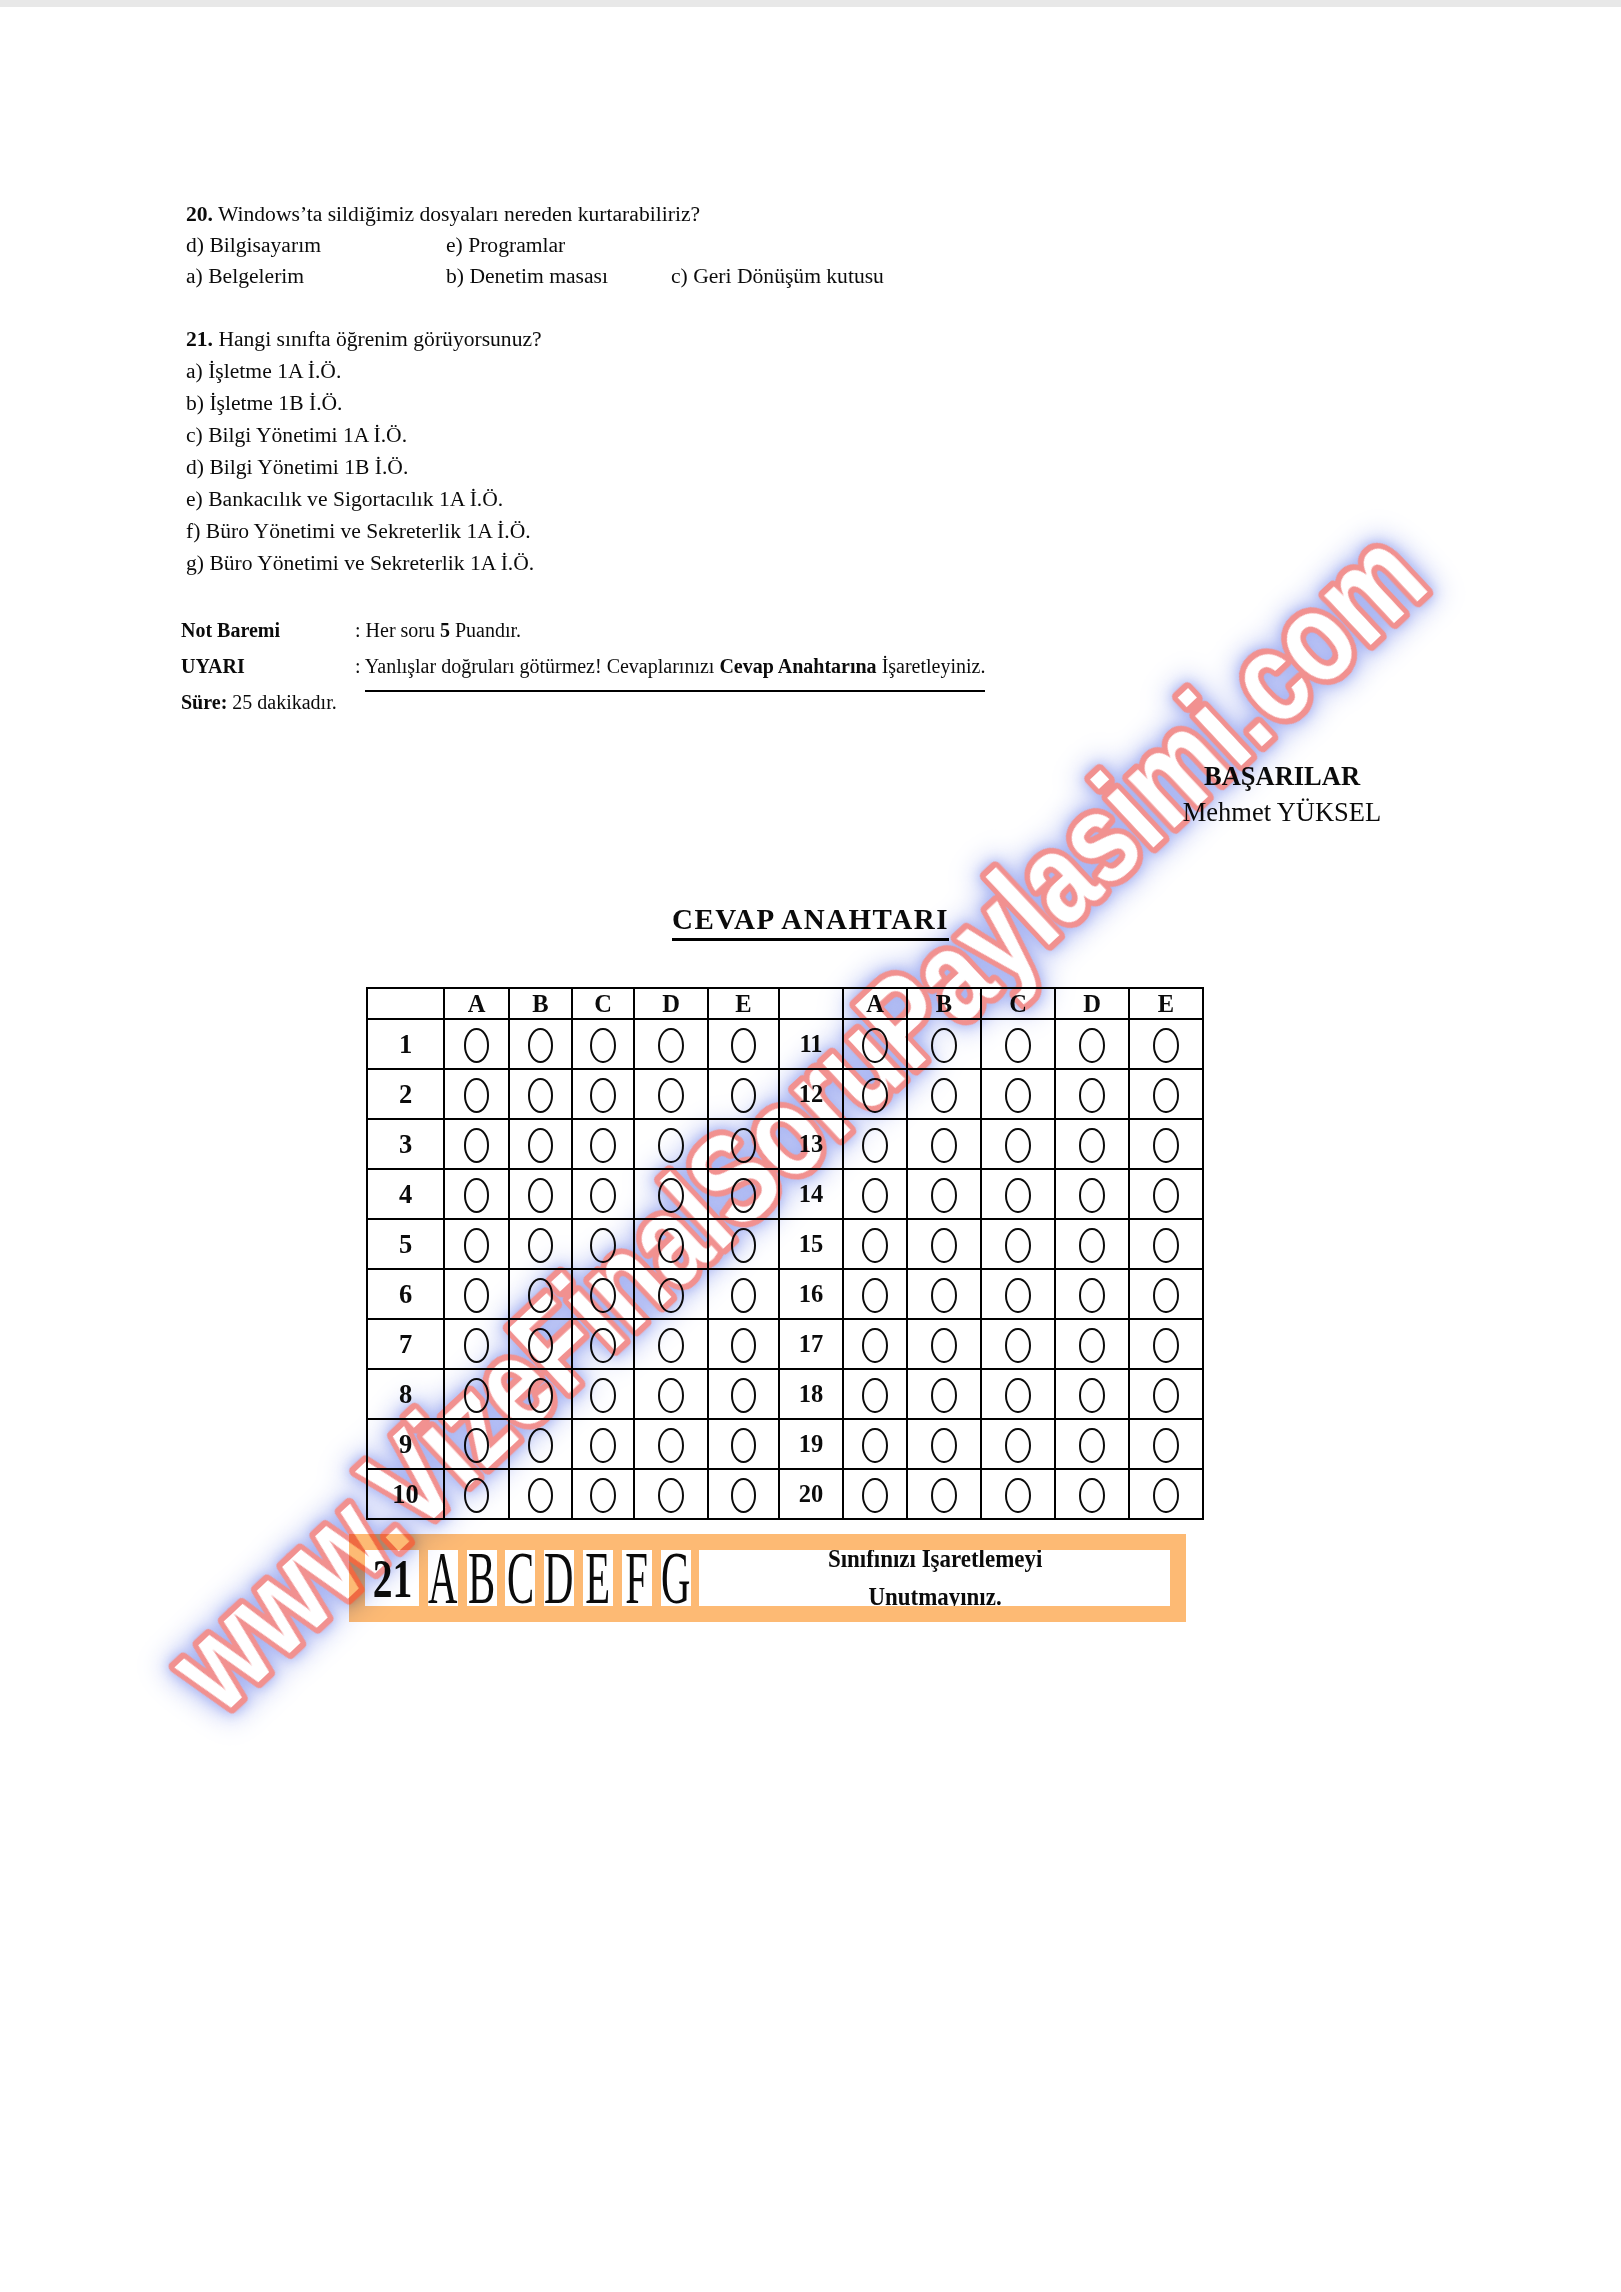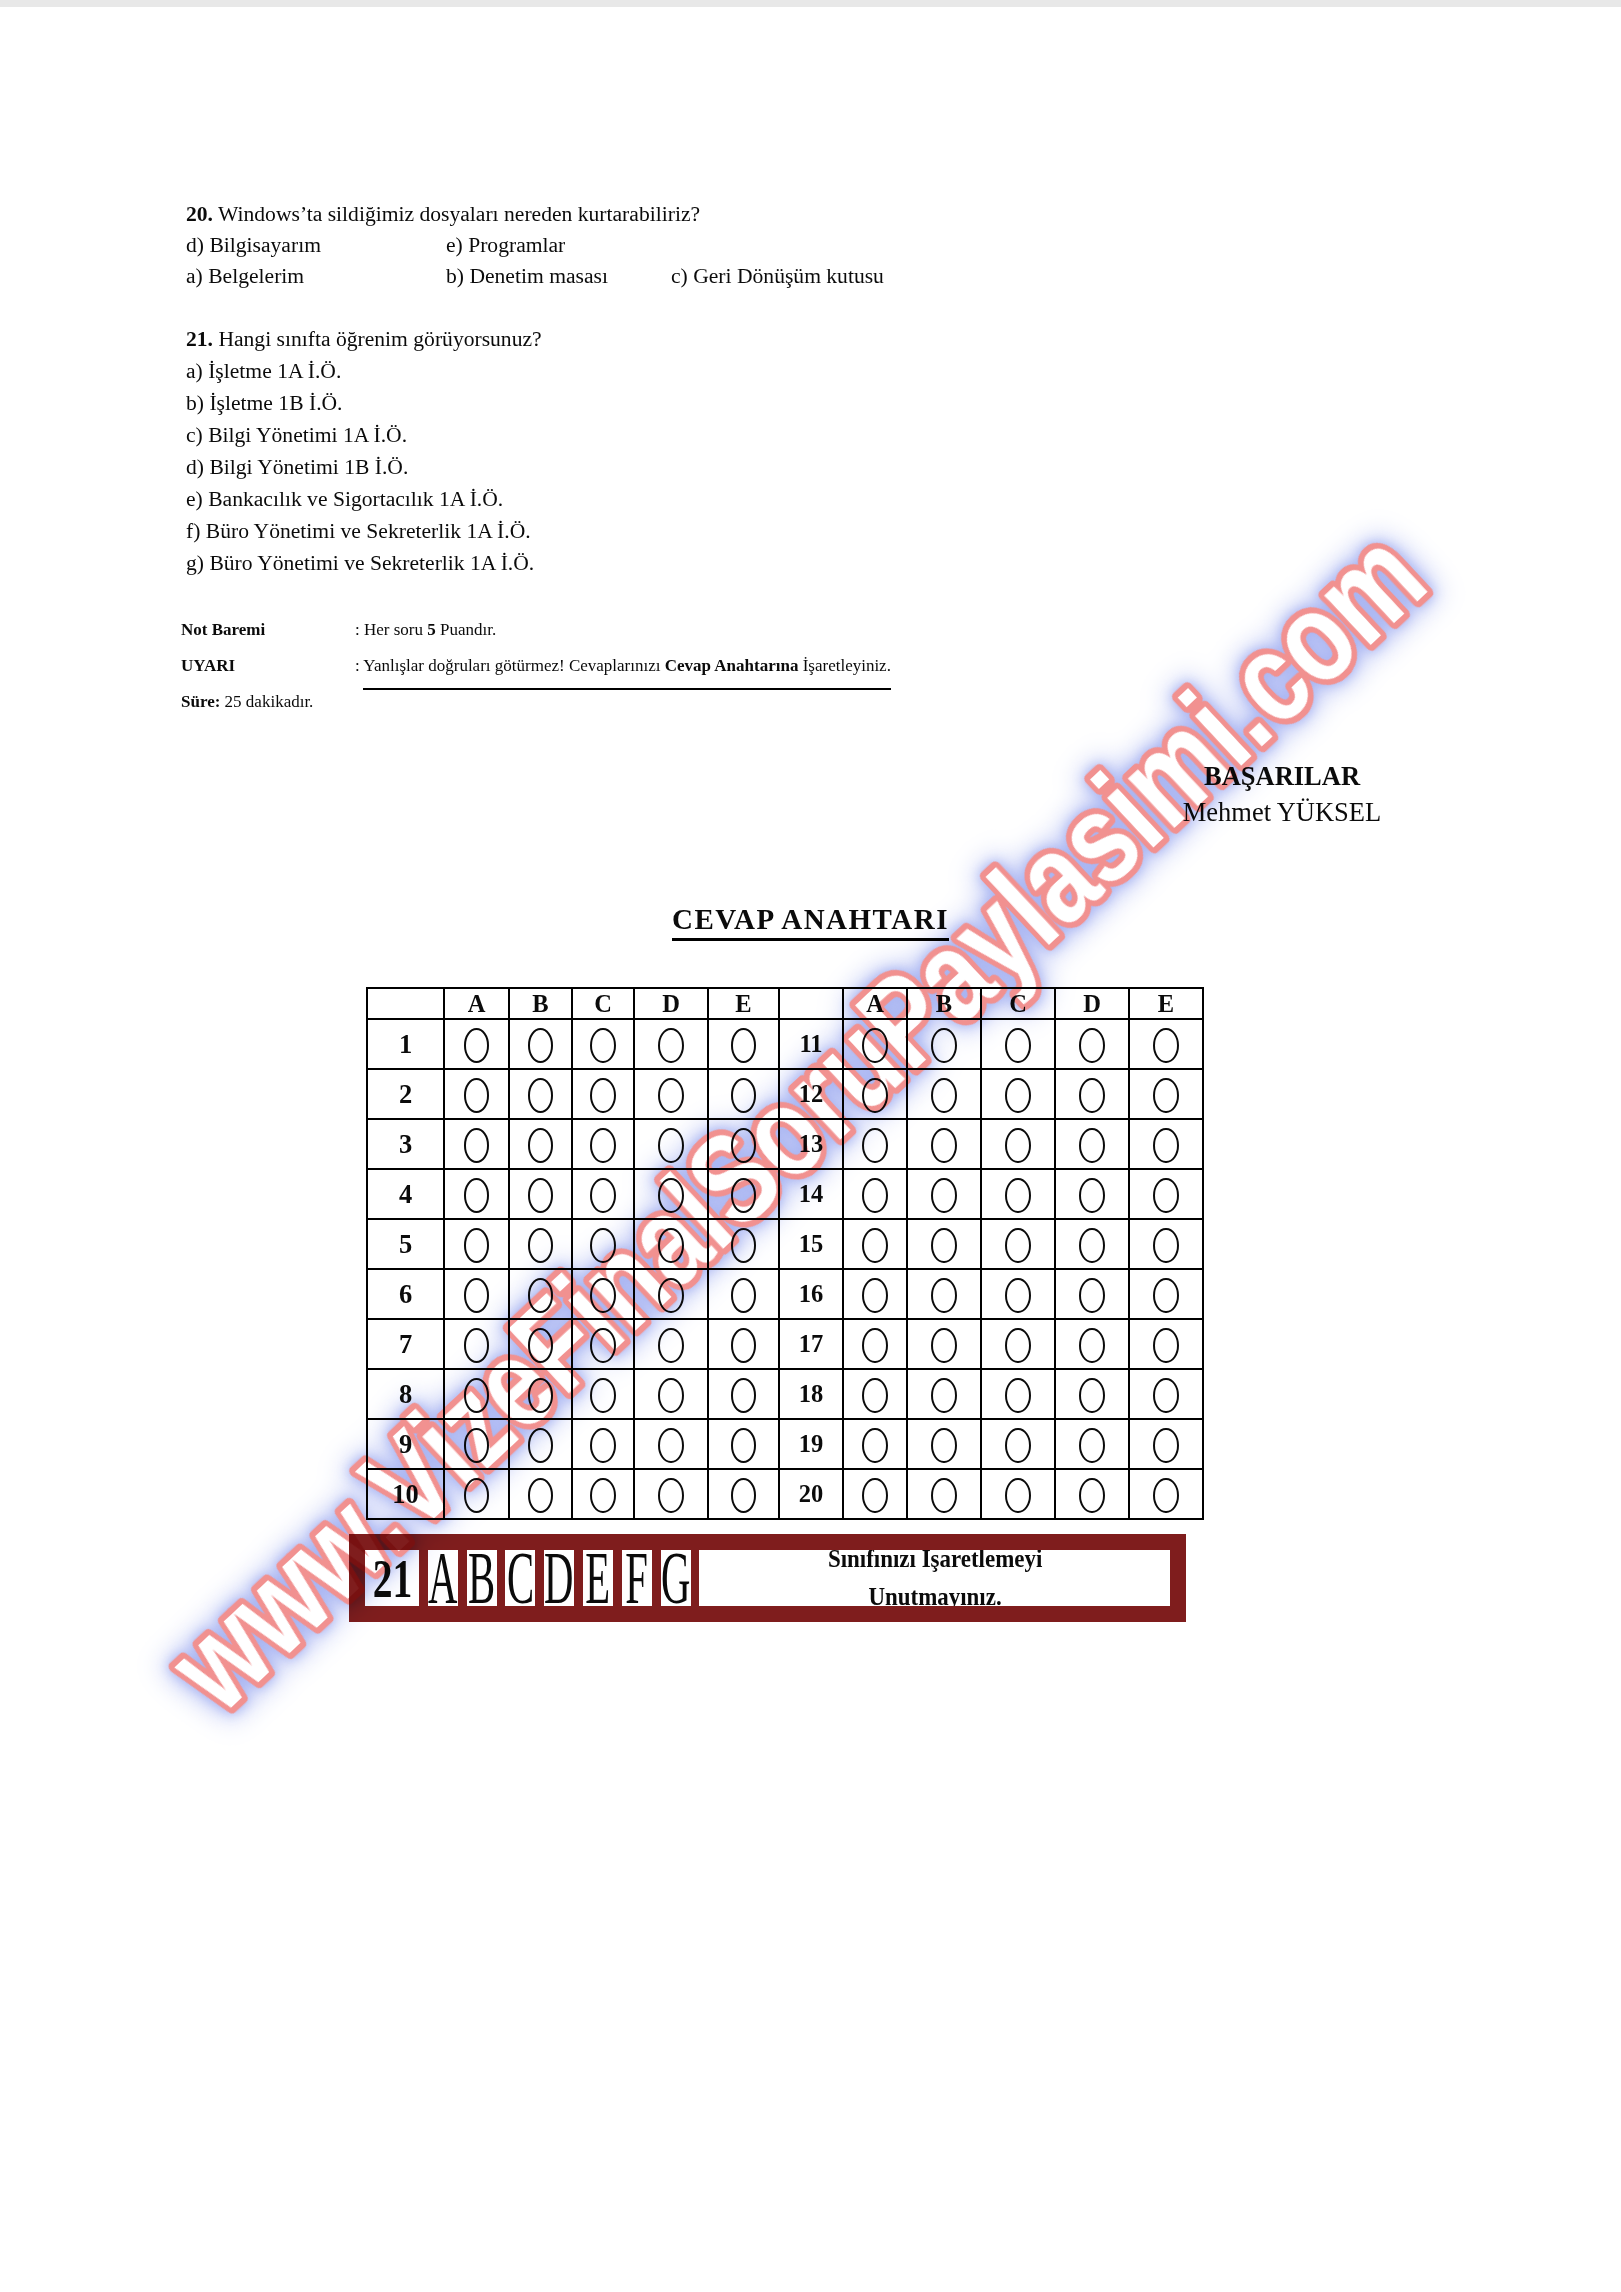--- a/index.html
+++ b/index.html
@@ -18,21 +18,21 @@
   .q20{top:192px;width:1078px;}
   .q21{top:316px;width:882px;line-height:32px;}
   .q-title b{font-weight:bold;}
   .optrow{display:flex;}
   .optrow span:nth-of-type(1){width:260px;flex:none;}
   .optrow span:nth-of-type(2){width:225px;flex:none;}
   .optrow span:nth-of-type(3){flex:none;}
   .optlist div{white-space:nowrap;}
 
   
-  .notes{position:absolute;left:181px;top:605px;font-size:17px;line-height:36px;width:1304px;}
+  .notes{position:absolute;left:181px;top:605px;font-size:20px;line-height:36px;width:1304px;}
   .notes .lbl{display:inline-block;width:174px;font-weight:bold;vertical-align:baseline;}
   .notes .lbl-inline{font-weight:bold;}
   .uline{border-bottom:2.9px solid #000;padding-bottom:13px;text-align:center;}
   .notes b{font-weight:bold;}
 
   
   .sig{position:absolute;left:1076px;top:751px;width:412px;text-align:center;line-height:36px;}
   .sig .l1{font-weight:bold;font-size:26.5px;}
   .sig .l2{font-size:26.5px;}
 
@@ -54,21 +54,21 @@
   td.numR{font-size:24.5px;font-weight:bold;}
   span.o{
     display:inline-block;width:25.5px;height:35px;
     border:2.9px solid #0b0b0b;border-radius:50%;
     box-sizing:border-box;vertical-align:middle;margin-top:2px;
   }
 
   
   .strip{
     position:absolute;left:349px;top:1527px;width:837px;height:88px;
-    background:#7f1d1d;box-sizing:border-box;
+    background:#fdba74;box-sizing:border-box;
     display:flex;align-items:stretch;padding:16px;gap:8.8px;
   }
   .strip .cell{background:#fff;display:flex;align-items:center;justify-content:center;overflow:hidden;}
   .cell-num{width:54px;flex:none;font-size:55px;font-weight:bold;}
   .cell-num span{display:inline-block;transform:scaleX(0.72);}
   .cell-letter{width:30px;flex:none;font-size:74px;}
   .cell-letter span{display:inline-block;transform:scaleX(0.55);line-height:1;}
   .cell-note{flex:1;flex-direction:column;font-weight:bold;font-size:25.5px;line-height:30px;text-align:center;gap:8px;}
   .cell-note div{transform:scaleX(0.9);white-space:nowrap;}
 

